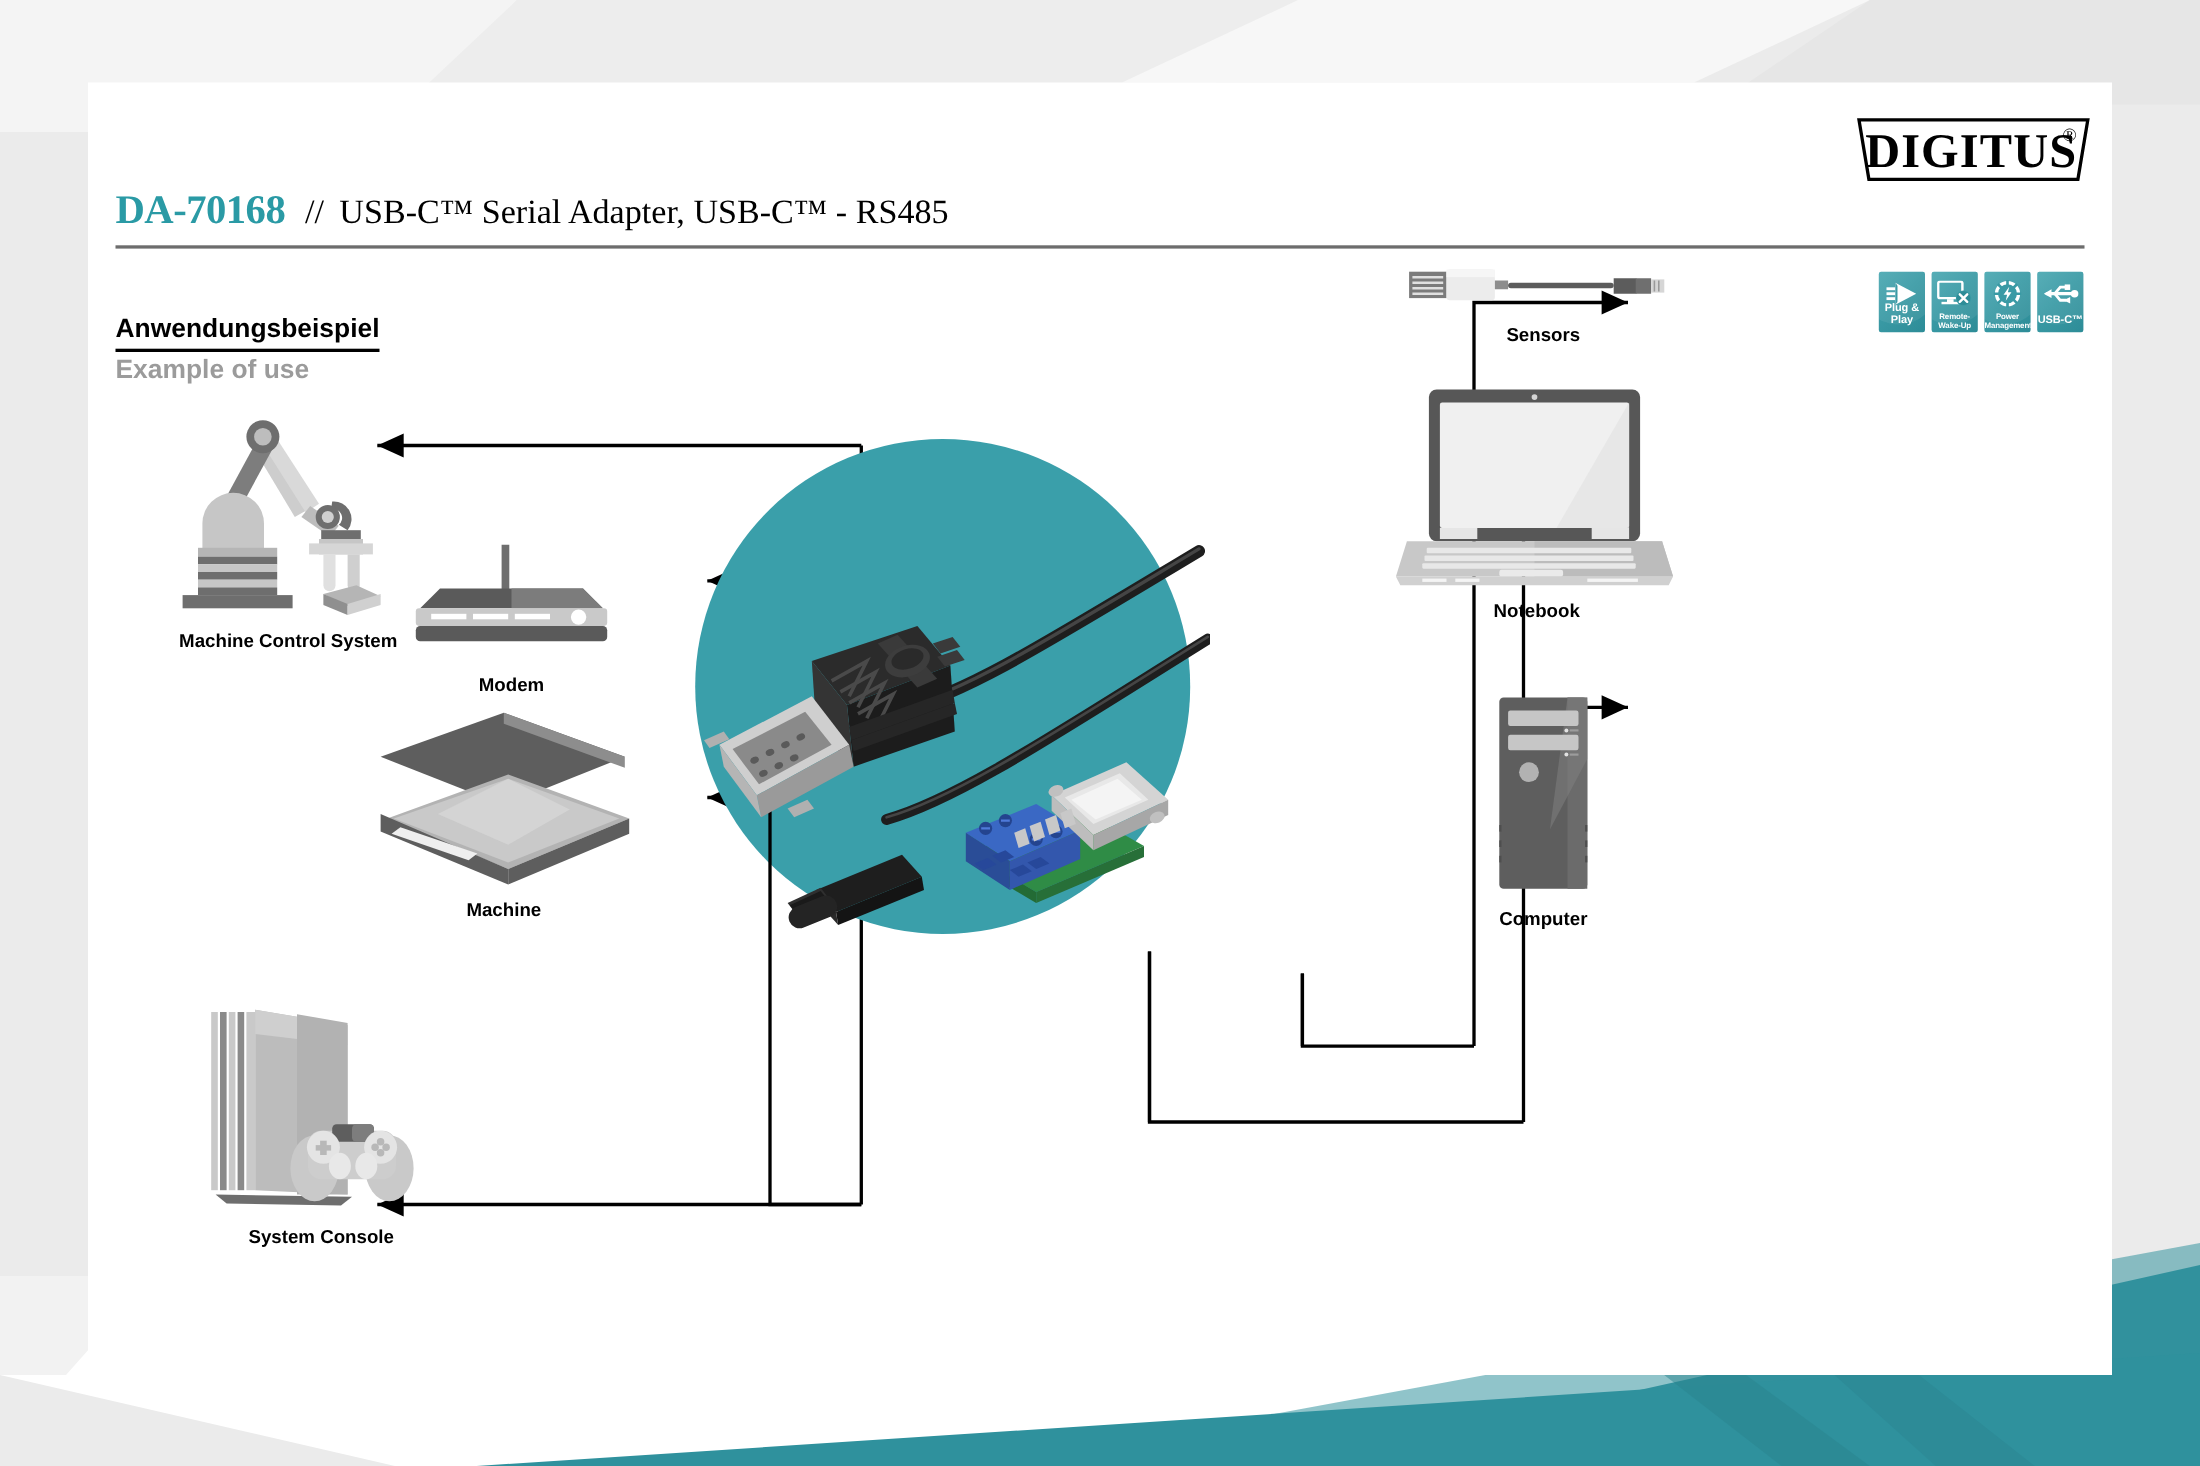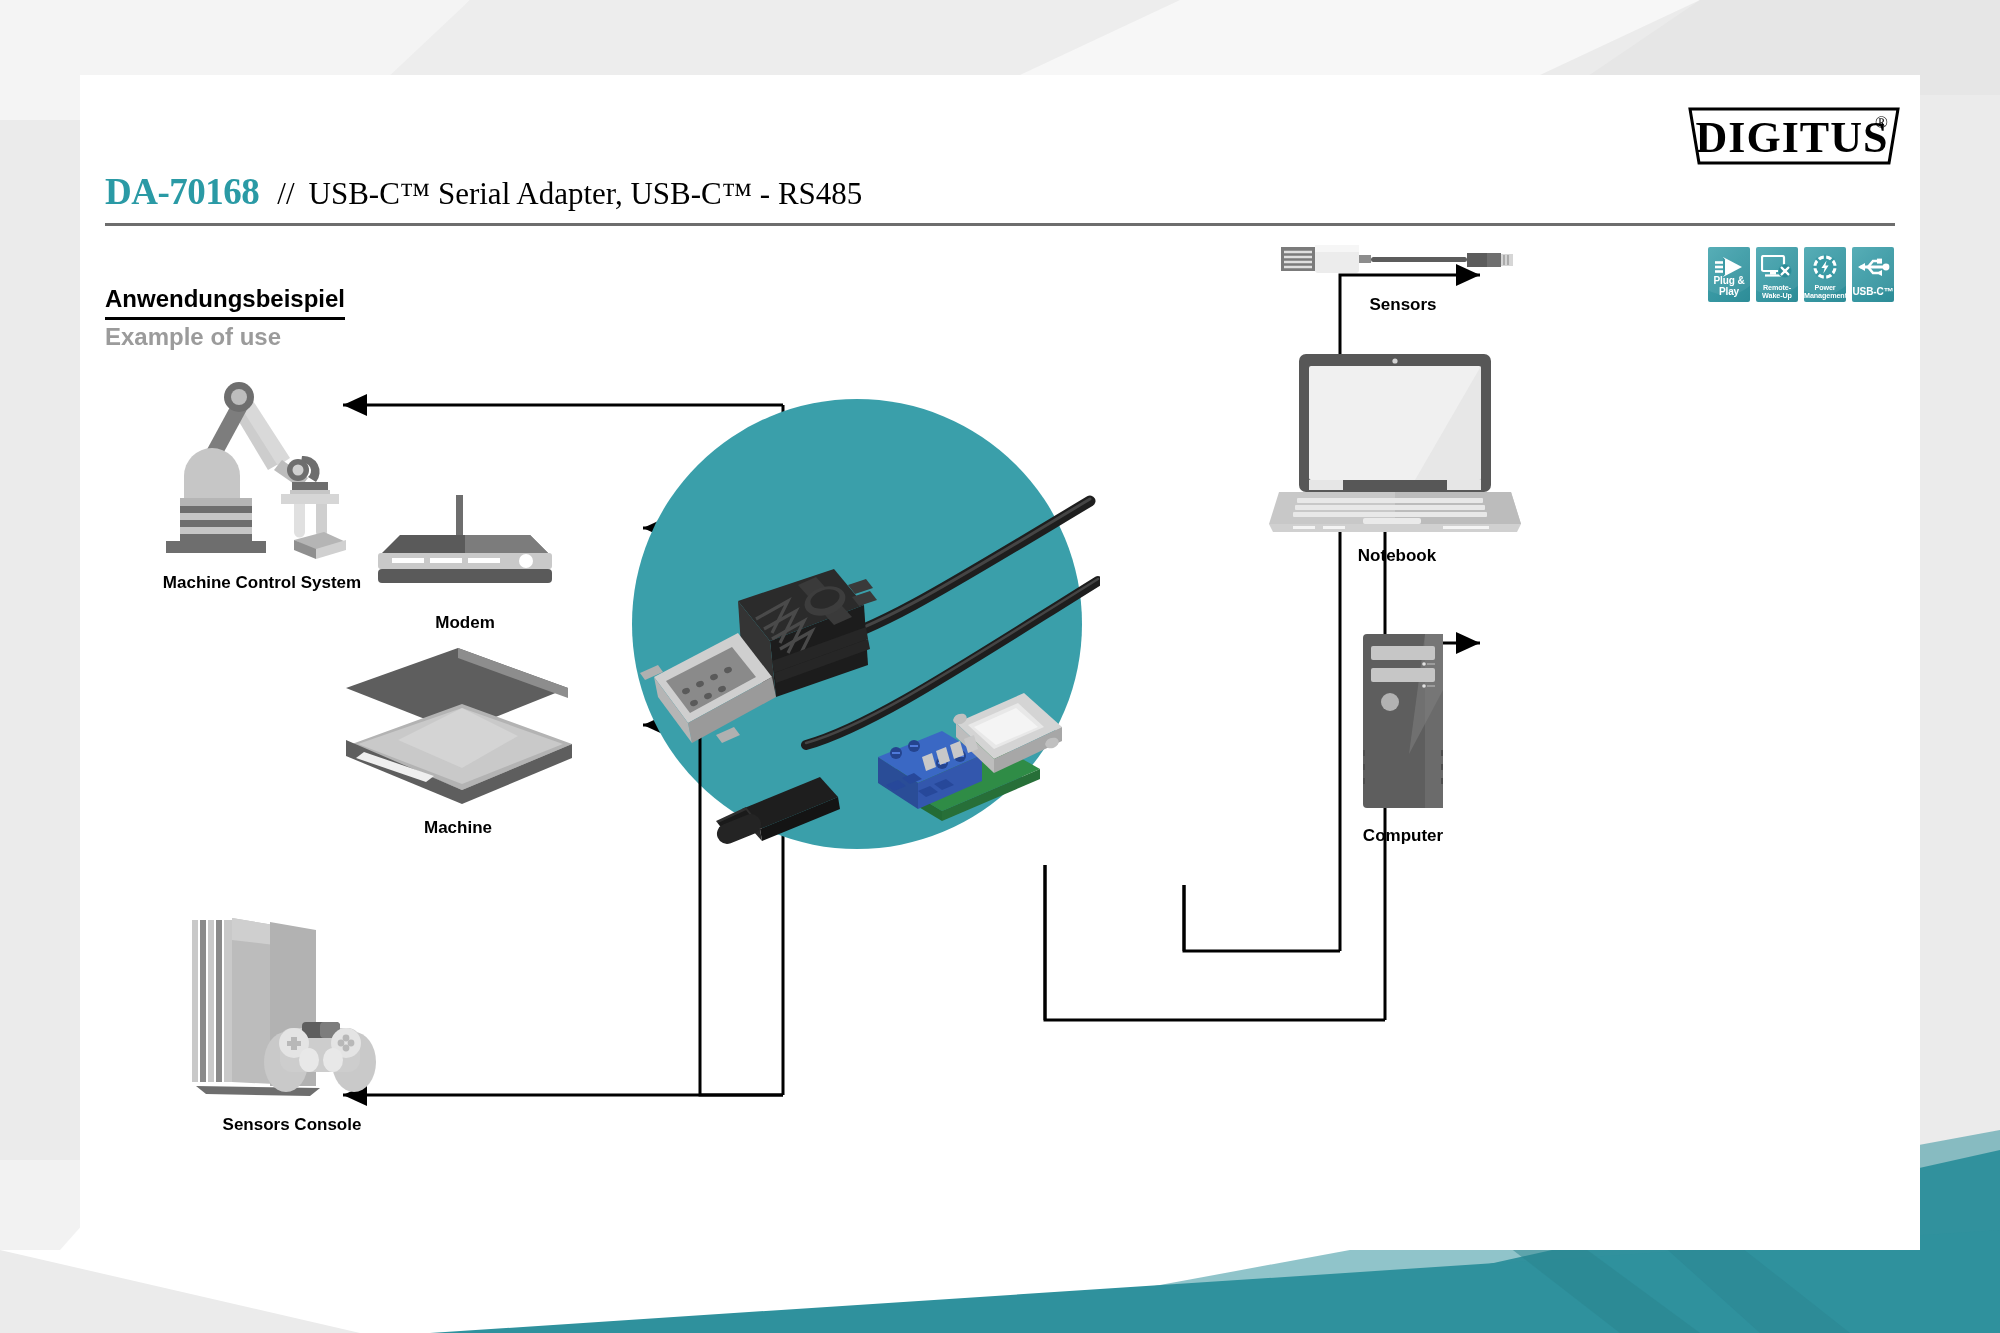--- a/index.html
+++ b/index.html
@@ -364,21 +364,21 @@
             <rect x="121" y="127" width="6" height="13" fill="#b8b8b8"></rect>
             <rect x="117" y="131" width="14" height="5" fill="#b8b8b8"></rect>
             <circle cx="171" cy="133" r="3.4" fill="#b8b8b8"></circle>
             <circle cx="181" cy="133" r="3.4" fill="#b8b8b8"></circle>
             <circle cx="176" cy="128" r="3.4" fill="#b8b8b8"></circle>
             <circle cx="176" cy="138" r="3.4" fill="#b8b8b8"></circle>
             <ellipse cx="139" cy="150" rx="10" ry="12" fill="#e8e8e8"></ellipse>
             <ellipse cx="163" cy="150" rx="10" ry="12" fill="#e8e8e8"></ellipse>
           </g>
         </svg>
-        <span class="dev-label" style="top:205px; left:122px;">Sensors Console</span>
+        <span class="dev-label" style="top:205px; left:122px;">System Console</span>
       </div>
 
       <div class="hero-circle"></div>
 
       <div class="dev" style="left:540px; top:330px; width:480px; height:440px; z-index:4;">
         <svg width="480" height="440" viewBox="0 0 480 440">
 
           <path d="M200 240 C260 224, 330 180, 470 96" stroke="#1e1e1e" stroke-width="11" fill="none" stroke-linecap="round"></path>
           <path d="M200 238 C260 222, 330 178, 470 94" stroke="#454545" stroke-width="3" fill="none" stroke-linecap="round"></path>
 

